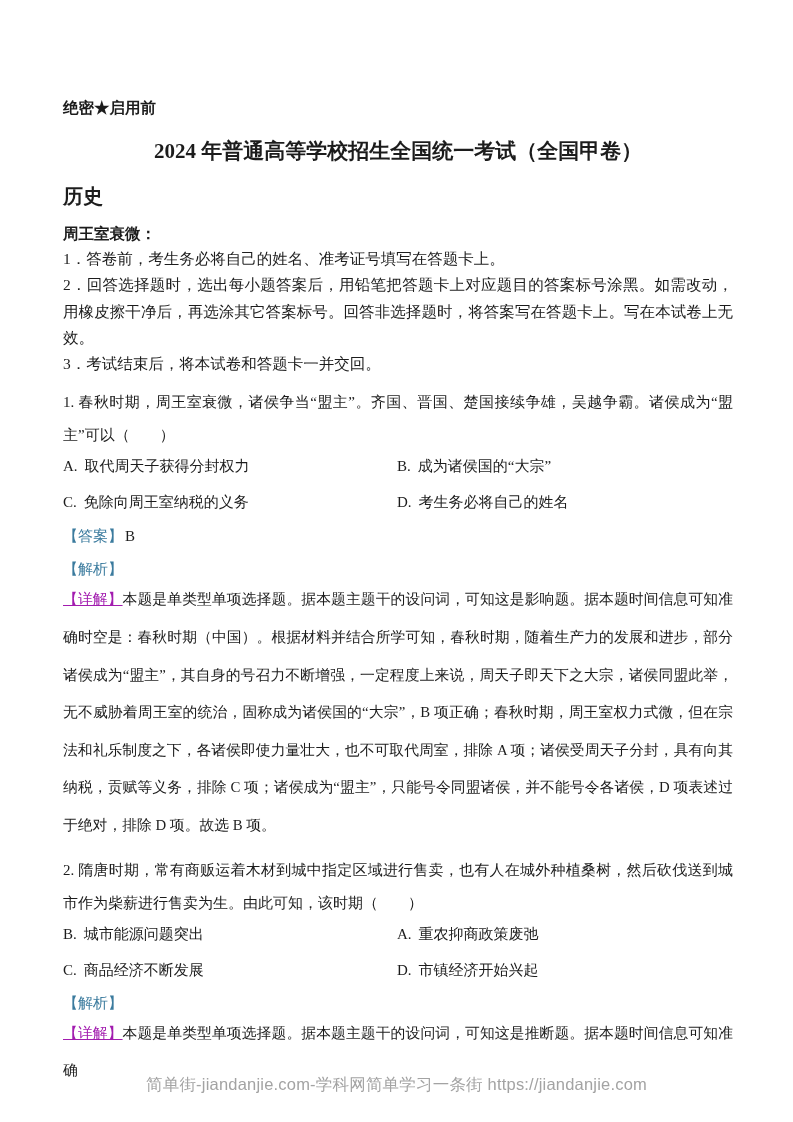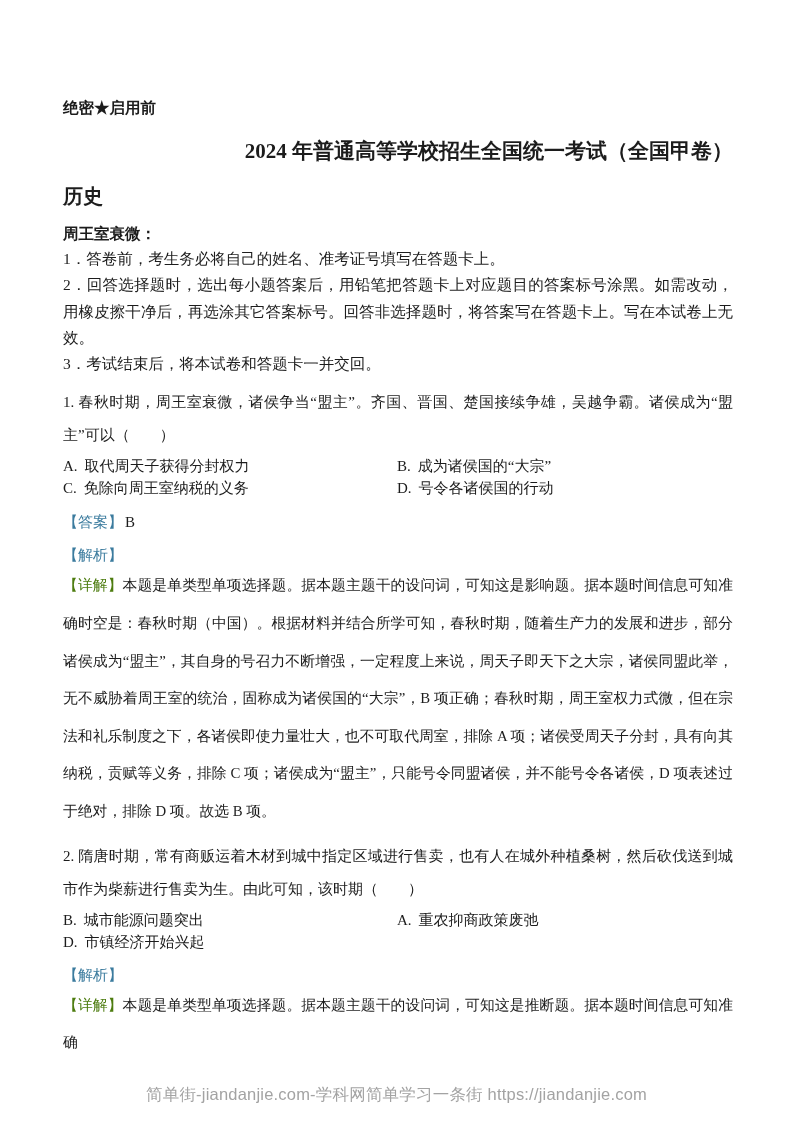--- a/index.html
+++ b/index.html
@@ -15,21 +15,21 @@
     font-family: "Liberation Serif", "DejaVu Serif", serif;
     color: #1c1c1c;
   }
   .security {
     font-size: 15.5px;
     font-weight: bold;
     line-height: 19px;
   }
   .title {
     margin-top: 21px;
-    text-align: right;
+    text-align: center;
     font-size: 21px;
     font-weight: bold;
     line-height: 27px;
   }
   .subject {
     margin-top: 19px;
     text-align: left;
     font-size: 20px;
     font-weight: bold;
     line-height: 25px;
@@ -57,44 +57,44 @@
   .stem {
     margin-top: 9px;
     font-size: 15px;
     line-height: 33px;
     text-align: justify;
   }
   .options {
     margin-top: 3px;
     display: grid;
     grid-template-columns: 334px 1fr;
-    row-gap: 0;
+    row-gap: 14px;
   }
   .option {
     font-size: 15px;
     line-height: 22px;
     white-space: nowrap;
   }
   .okey { margin-right: 7px; }
   .answer-line { margin-top: 12px; font-size: 15px; line-height: 22px; }
   .analysis-line { margin-top: 11px; font-size: 15px; line-height: 22px; }
   .marker { color: #3b7b9e; }
   .answer-value { color: #1c1c1c; margin-left: 2px; }
   .detail {
     margin-top: 1px;
     font-size: 14.8px;
     line-height: 37.6px;
     text-align: justify;
   }
-  .detail-label { color: #4d7c0f; }
+  .detail-label { color: #a21caf; text-decoration: underline; }
   .q2 { margin-top: 7px; }
   .footer {
     position: absolute;
     left: 0;
-    bottom: 28px;
+    bottom: 38px;
     width: 100%;
     text-align: center;
     font-family: "Liberation Sans", "DejaVu Sans", sans-serif;
     font-size: 16.5px;
     color: #a3a3a3;
     letter-spacing: 0.2px;
   }
 </style>
 </head>
 <body>
@@ -119,21 +119,21 @@
       <div class="option">
         <span class="okey">A.</span><span>取代周天子获得分封权力</span>
       </div>
       <div class="option">
         <span class="okey">B.</span><span>成为诸侯国的“大宗”</span>
       </div>
       <div class="option">
         <span class="okey">C.</span><span>免除向周王室纳税的义务</span>
       </div>
       <div class="option">
-        <span class="okey">D.</span><span>号令各诸侯国的行动</span>
+        <span class="okey">D.</span><span>考生务必将自己的姓名</span>
       </div>
     </div>
     <p class="answer-line">
       <span class="marker">【答案】</span><span class="answer-value">B</span>
     </p>
     <p class="analysis-line">
       <span class="marker">【解析】</span>
     </p>
     <p class="detail">
       <span class="detail-label">【详解】</span><span>本题是单类型单项选择题。据本题主题干的设问词，可知这是影响题。据本题时间信息可知准确时空是：春秋时期（中国）。根据材料并结合所学可知，春秋时期，随着生产力的发展和进步，部分诸侯成为“盟主”，其自身的号召力不断增强，一定程度上来说，周天子即天下之大宗，诸侯同盟此举，无不威胁着周王室的统治，固称成为诸侯国的“大宗”，B 项正确；春秋时期，周王室权力式微，但在宗法和礼乐制度之下，各诸侯即使力量壮大，也不可取代周室，排除 A 项；诸侯受周天子分封，具有向其纳税，贡赋等义务，排除 C 项；诸侯成为“盟主”，只能号令同盟诸侯，并不能号令各诸侯，D 项表述过于绝对，排除 D 项。故选 B 项。</span>
@@ -143,20 +143,23 @@
   <section class="question q2">
     <p class="stem">2. 隋唐时期，常有商贩运着木材到城中指定区域进行售卖，也有人在城外种植桑树，然后砍伐送到城市作为柴薪进行售卖为生。由此可知，该时期（　　）</p>
     <div class="options">
       <div class="option">
         <span class="okey">B.</span><span>城市能源问题突出</span>
       </div>
       <div class="option">
         <span class="okey">A.</span><span>重农抑商政策废弛</span>
       </div>
       <div class="option">
+        <span class="okey">C.</span><span>商品经济不断发展</span>
+      </div>
+      <div class="option">
         <span class="okey">D.</span><span>市镇经济开始兴起</span>
       </div>
     </div>
     <p class="analysis-line">
       <span class="marker">【解析】</span>
     </p>
     <p class="detail">
       <span class="detail-label">【详解】</span><span>本题是单类型单项选择题。据本题主题干的设问词，可知这是推断题。据本题时间信息可知准确</span>
     </p>
   </section>

